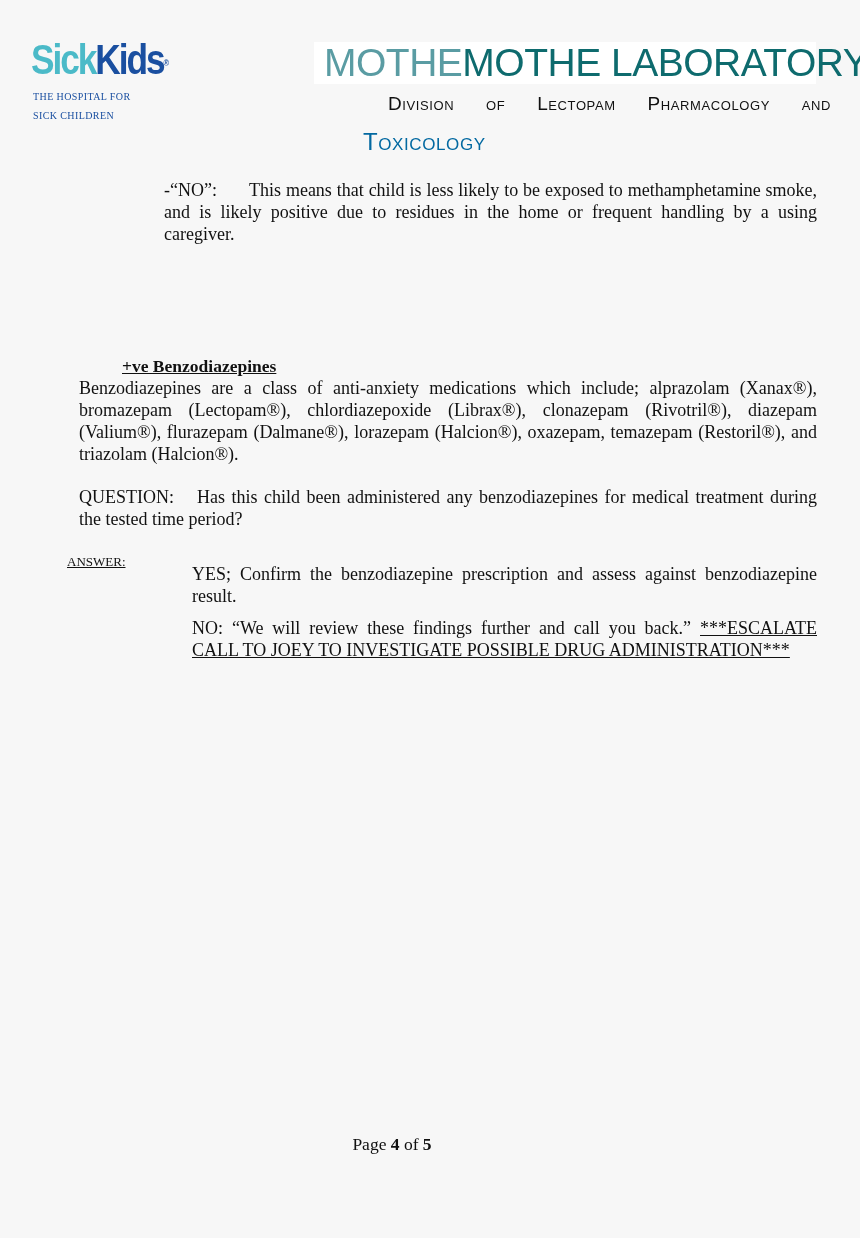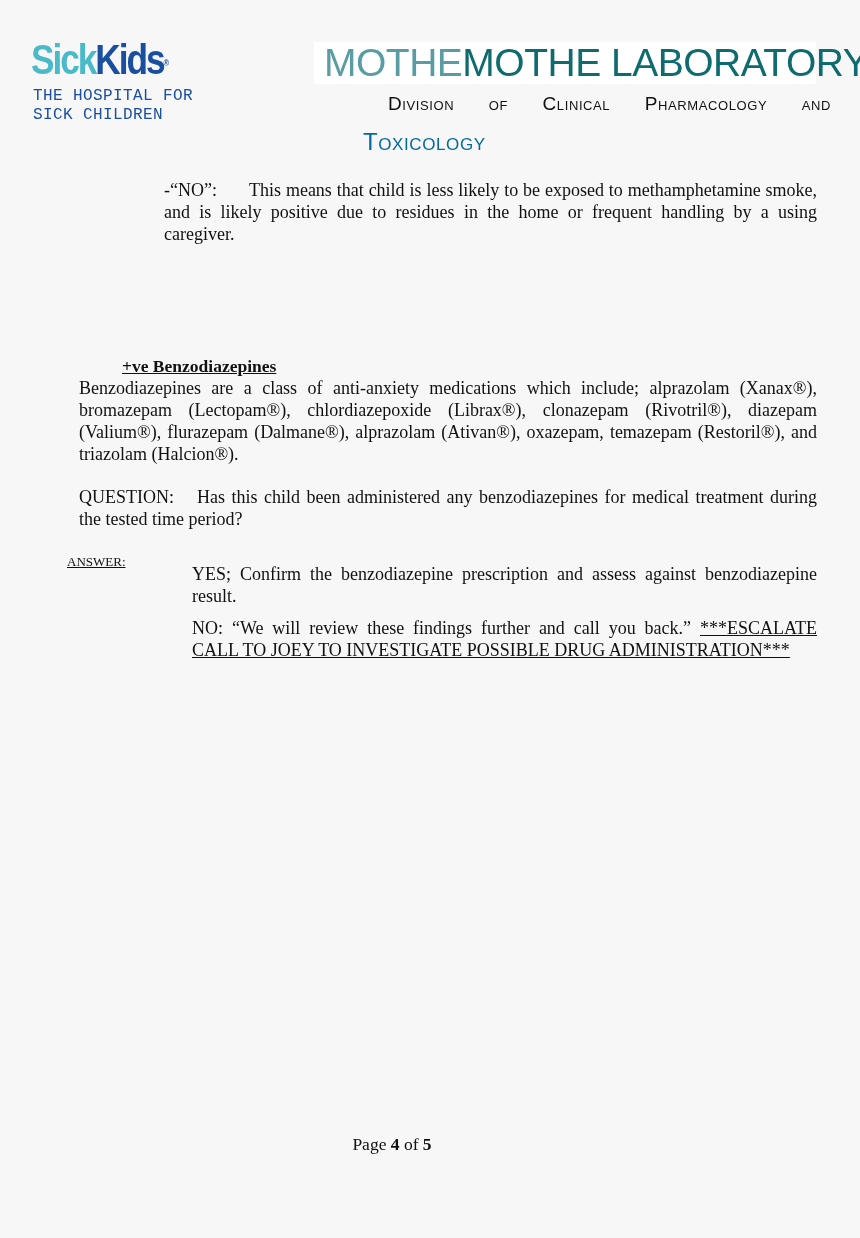--- a/index.html
+++ b/index.html
@@ -19,23 +19,23 @@
       letter-spacing: -2.5px;
       line-height: 46px;
       transform: scaleX(0.82);
       transform-origin: left top;
     }
     .logo-sick .sick { color: #4bbac8; }
     .logo-sick .kids { color: #1a4fa0; }
     .logo-sick .reg { font-size: 9px; vertical-align: top; color: #1a4fa0; letter-spacing: 0; position: relative; top: 4px; }
     .hospital {
       position: absolute; left: 33px; top: 87px;
-      font-family: Liberation Mono, monospace;
+      font-family: Liberation Serif, serif;
       color: #1a4fa0;
-      font-size: 16px;
+      font-size: 10px;
       line-height: 19px;
       letter-spacing: 0.4px;
     }
     .motherisk {
       position: absolute; left: 314px; top: 42px;
       width: 502px; height: 42px;
       background: #ffffff;
       font-family: "Liberation Sans", sans-serif;
       font-size: 39px;
       line-height: 42px;
@@ -98,27 +98,27 @@
 
 <div class="logo-sick"><span class="sick">Sick</span><span class="kids">Kids</span><span class="reg">®</span></div>
 
 <div class="hospital">
   <div>THE HOSPITAL FOR</div>
   <div>SICK CHILDREN</div>
 </div>
 
 <div class="motherisk"><span class="mothe">MOTHE</span><span class="risk">MOTHE LABORATORY</span></div>
 
-<div class="division">Division of Clinical Pharmacology and</div>
+<div class="division">Division of Lectopam Pharmacology and</div>
 <div class="toxicology">Toxicology</div>
 
 <div class="para p-no"><span class="label">-“NO”:</span><span>This means that child is less likely to be exposed to methamphetamine smoke, and is likely positive due to residues in the home or frequent handling by a using caregiver.</span></div>
 
 <div class="heading">+ve Benzodiazepines</div>
-<div class="para p-benzo">Benzodiazepines are a class of anti-anxiety medications which include; alprazolam (Xanax®), bromazepam (Lectopam®), chlordiazepoxide (Librax®), clonazepam (Rivotril®), diazepam (Valium®), flurazepam (Dalmane®), alprazolam (Ativan®), oxazepam, temazepam (Restoril®), and triazolam (Halcion®).</div>
+<div class="para p-benzo">Benzodiazepines are a class of anti-anxiety medications which include; alprazolam (Xanax®), bromazepam (Lectopam®), chlordiazepoxide (Librax®), clonazepam (Rivotril®), diazepam (Valium®), flurazepam (Dalmane®), lorazepam (Halcion®), oxazepam, temazepam (Restoril®), and triazolam (Halcion®).</div>
 
 <div class="para p-question"><span class="label">QUESTION:</span><span>Has this child been administered any benzodiazepines for medical treatment during the tested time period?</span></div>
 
 <div class="answer-label">ANSWER:</div>
 <div class="para p-yes">YES;  Confirm the benzodiazepine prescription and assess against benzodiazepine result.</div>
 <div class="para p-nob"><span>NO:  “We will review these findings further and call you back.” </span><span class="escalate">***ESCALATE CALL TO JOEY TO INVESTIGATE POSSIBLE DRUG ADMINISTRATION***</span></div>
 
 <div class="footer"><span>Page </span><b>4</b><span> of </span><b>5</b></div>
 
 </body></html>

